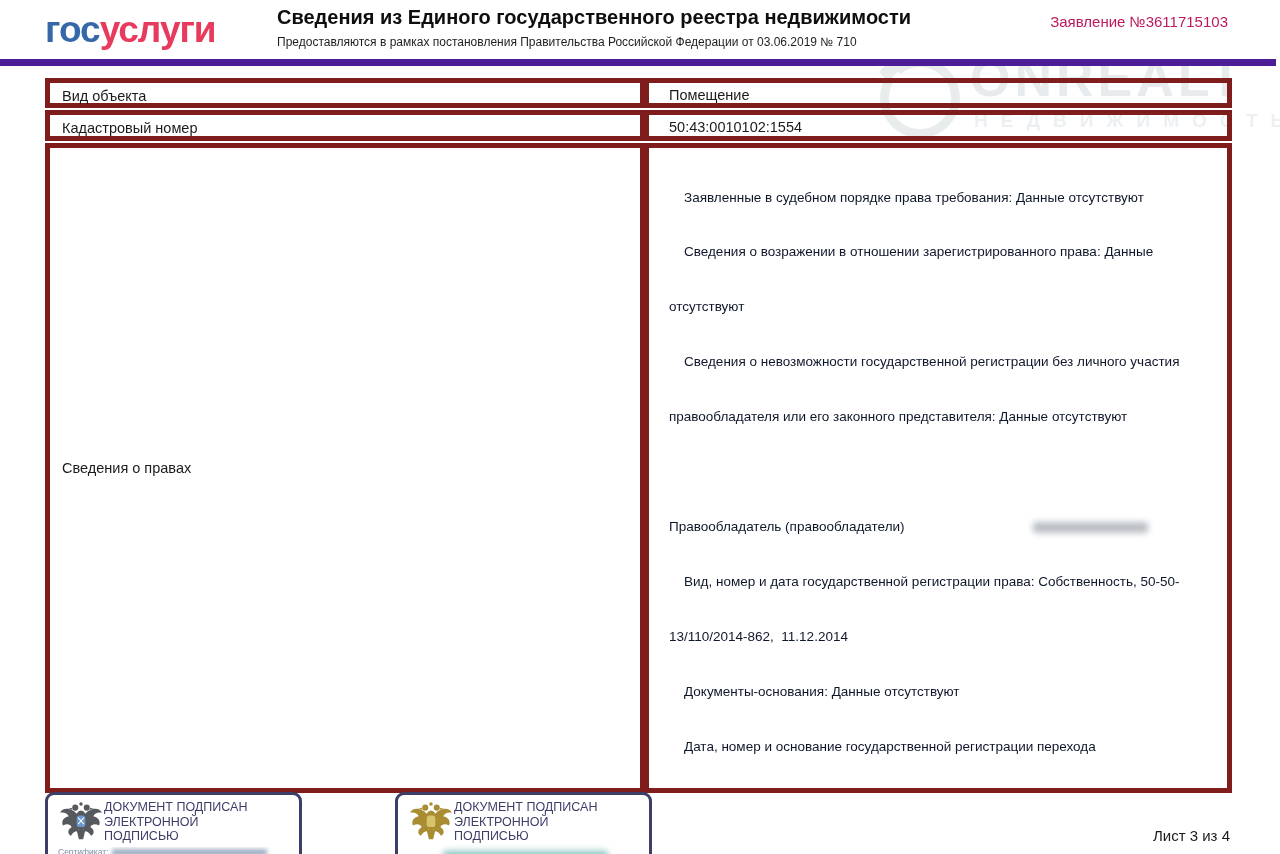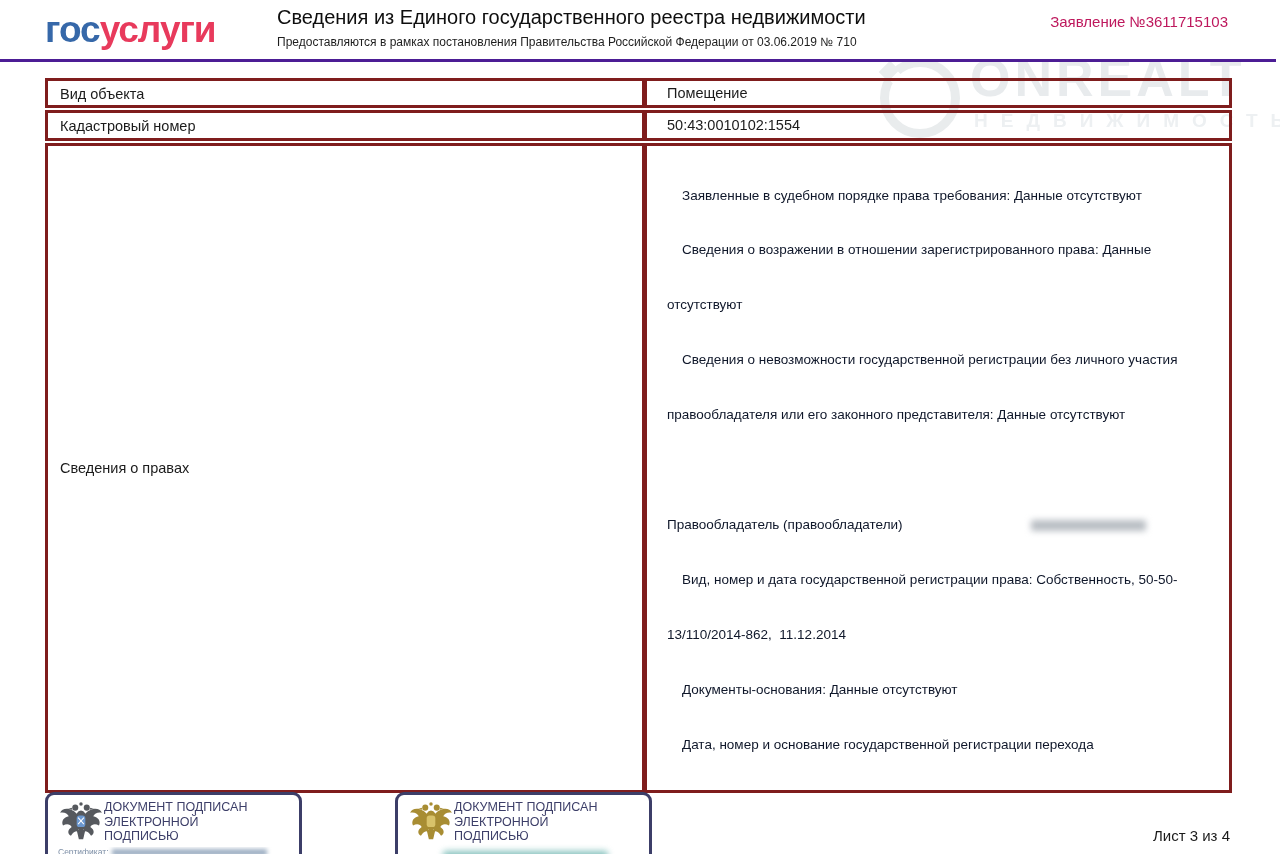--- a/index.html
+++ b/index.html
@@ -1,41 +1,41 @@
 <!DOCTYPE html>
 <html><head>
 <meta charset="utf-8">
 <style>
   html,body{margin:0;padding:0;background:#fff;}
   .page{position:relative;width:1280px;height:854px;background:#ffffff;overflow:hidden;
         font-family:"Liberation Sans","DejaVu Sans",sans-serif;color:#1b1b1b;}
 
   
   .doc-header{position:absolute;left:0;top:0;width:1276px;height:59px;
-              border-bottom:3px solid #4c1d95;background:#fff;z-index:3;}
+              border-bottom:7px solid #4c1d95;background:#fff;z-index:3;}
   .logo{position:absolute;left:45px;top:9px;font-size:37px;font-weight:bold;letter-spacing:-1px;}
   .logo-gos{color:#3668a9;}
   .logo-uslugi{color:#e83a5c;}
   .title-wrap{position:absolute;left:277px;top:6px;width:770px;}
-  .doc-title{font-size:20px;font-weight:normal;color:#0e0e0e;white-space:nowrap;}
+  .doc-title{font-size:20px;font-weight:bold;color:#0e0e0e;white-space:nowrap;}
   .doc-subtitle{font-size:12px;margin-top:6px;color:#1e1e1e;white-space:nowrap;}
   .app-num{position:absolute;right:48px;top:13px;font-size:15px;color:#be185d;}
 
   
   .watermark{position:absolute;left:868px;top:48px;width:412px;height:100px;z-index:0;pointer-events:none;}
   .wm-ring{position:absolute;left:12px;top:10px;width:62px;height:62px;border:9px solid #e9eced;border-radius:50%;}
   .wm-notch{position:absolute;left:14px;top:16px;width:16px;height:16px;background:#e9eced;transform:rotate(45deg);}
   .wm-notch-in{position:absolute;left:24px;top:26px;width:12px;height:12px;background:#fff;transform:rotate(45deg);}
   .wm-brand{position:absolute;left:102px;top:0px;font-size:52px;font-weight:bold;letter-spacing:4px;color:#e8ebed;}
   .wm-tagline{position:absolute;left:106px;top:62px;font-size:19px;letter-spacing:13px;color:#edf0f2;font-weight:bold;}
 
   
   .info-table{position:absolute;left:45px;top:78px;width:1187px;z-index:1;}
   .trow{display:flex;margin-bottom:2px;}
-  .tcell{border:3px solid #7f1d1d;box-sizing:border-box;background:transparent;}
+  .tcell{border:5px solid #7f1d1d;box-sizing:border-box;background:transparent;}
   .tcell.left{width:600px;padding:5px 12px;font-size:14.5px;}
   .tcell.right{width:588px;margin-left:-1px;padding:4px 20px;font-size:14.5px;}
   .r1 .tcell{height:30px;}
   .r2 .tcell{height:31px;}
   .r3 .tcell{height:650px;}
   .r3 .tcell.left{display:flex;align-items:center;}
   .rights{font-size:13.5px;line-height:18.3px;white-space:pre-wrap;overflow:hidden;height:100%;color:#0f172a;}
   .rline{min-height:18.3px;}
 
   .redact{display:inline-block;height:11px;border-radius:2px;background:#b9bec4;

